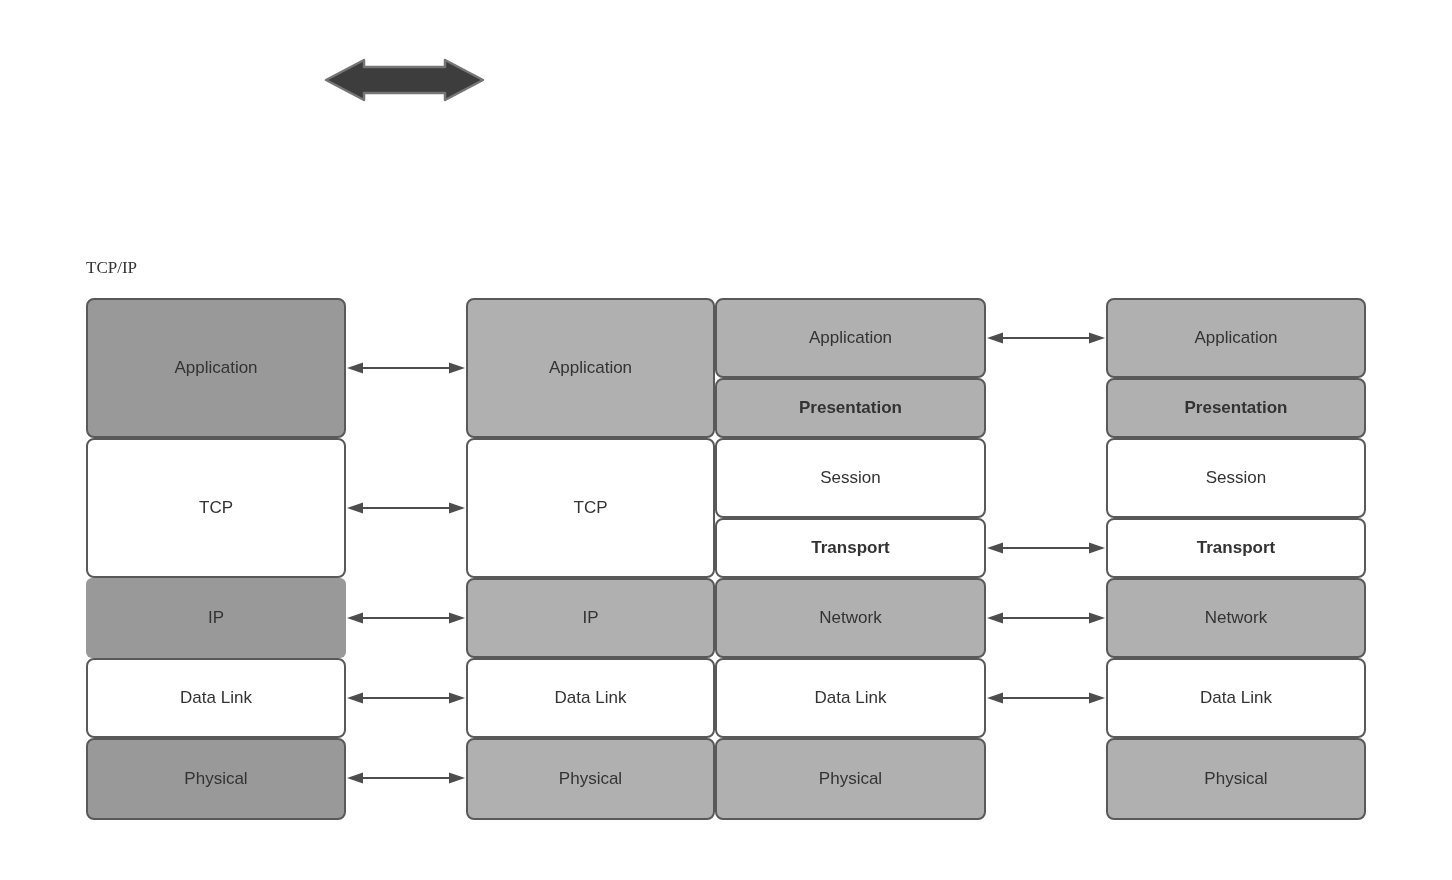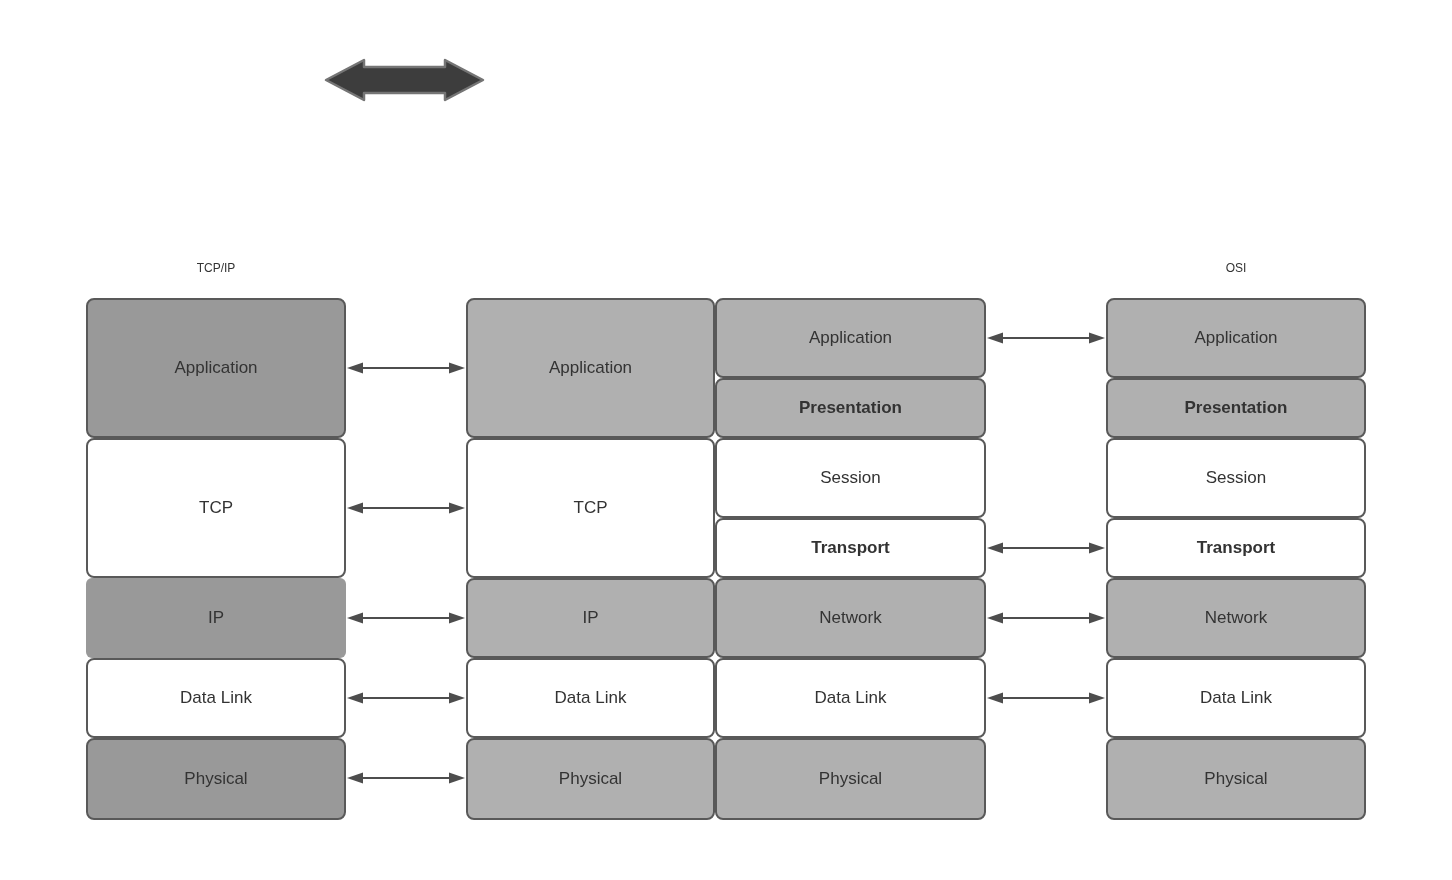--- a/index.html
+++ b/index.html
@@ -20,22 +20,22 @@
   }
   .canvas{
     position:relative;
     width:1452px;height:880px;
     background:var(--bg-color);
     overflow:hidden;
   }
   .col-header{
     position:absolute;
     top:256px;height:24px;line-height:24px;
-    text-align:center;
-    font-size:12px;color:var(--text-color);
+    text-align:left;
+    font-size:17px;color:var(--text-color);font-family:Liberation Serif, serif;
   }
   .stack{
     position:absolute;
     top:298px;
     display:flex;flex-direction:column;
   }
   .layer{
     box-sizing:border-box;
     display:flex;align-items:center;justify-content:center;
     border:2.5px solid var(--border-color);
@@ -67,21 +67,20 @@
 </head>
 <body>
 
 <div class="canvas">
 
   <svg class="big-arrow" viewBox="0 0 170 50">
     <polygon points="6,25 44,5 44,12 125,12 125,5 163,25 125,45 125,38 44,38 44,45" fill="var(--big-arrow-fill)" stroke="var(--big-arrow-stroke)" stroke-width="2.5" stroke-linejoin="round"></polygon>
   </svg>
 
   <div class="col-header" style="left:86px;width:260px;">TCP/IP</div>
-  <div class="col-header" style="left:1106px;width:260px;">OSI</div>
 
   <div class="stack" style="left:86px;width:260px;">
     <div class="layer fill-dark h-140">Application</div>
     <div class="layer fill-white h-140">TCP</div>
     <div class="layer fill-dark h-80 no-border">IP</div>
     <div class="layer fill-white h-80">Data Link</div>
     <div class="layer fill-dark h-82">Physical</div>
   </div>
 
   <div class="stack" style="left:466px;width:249px;">

